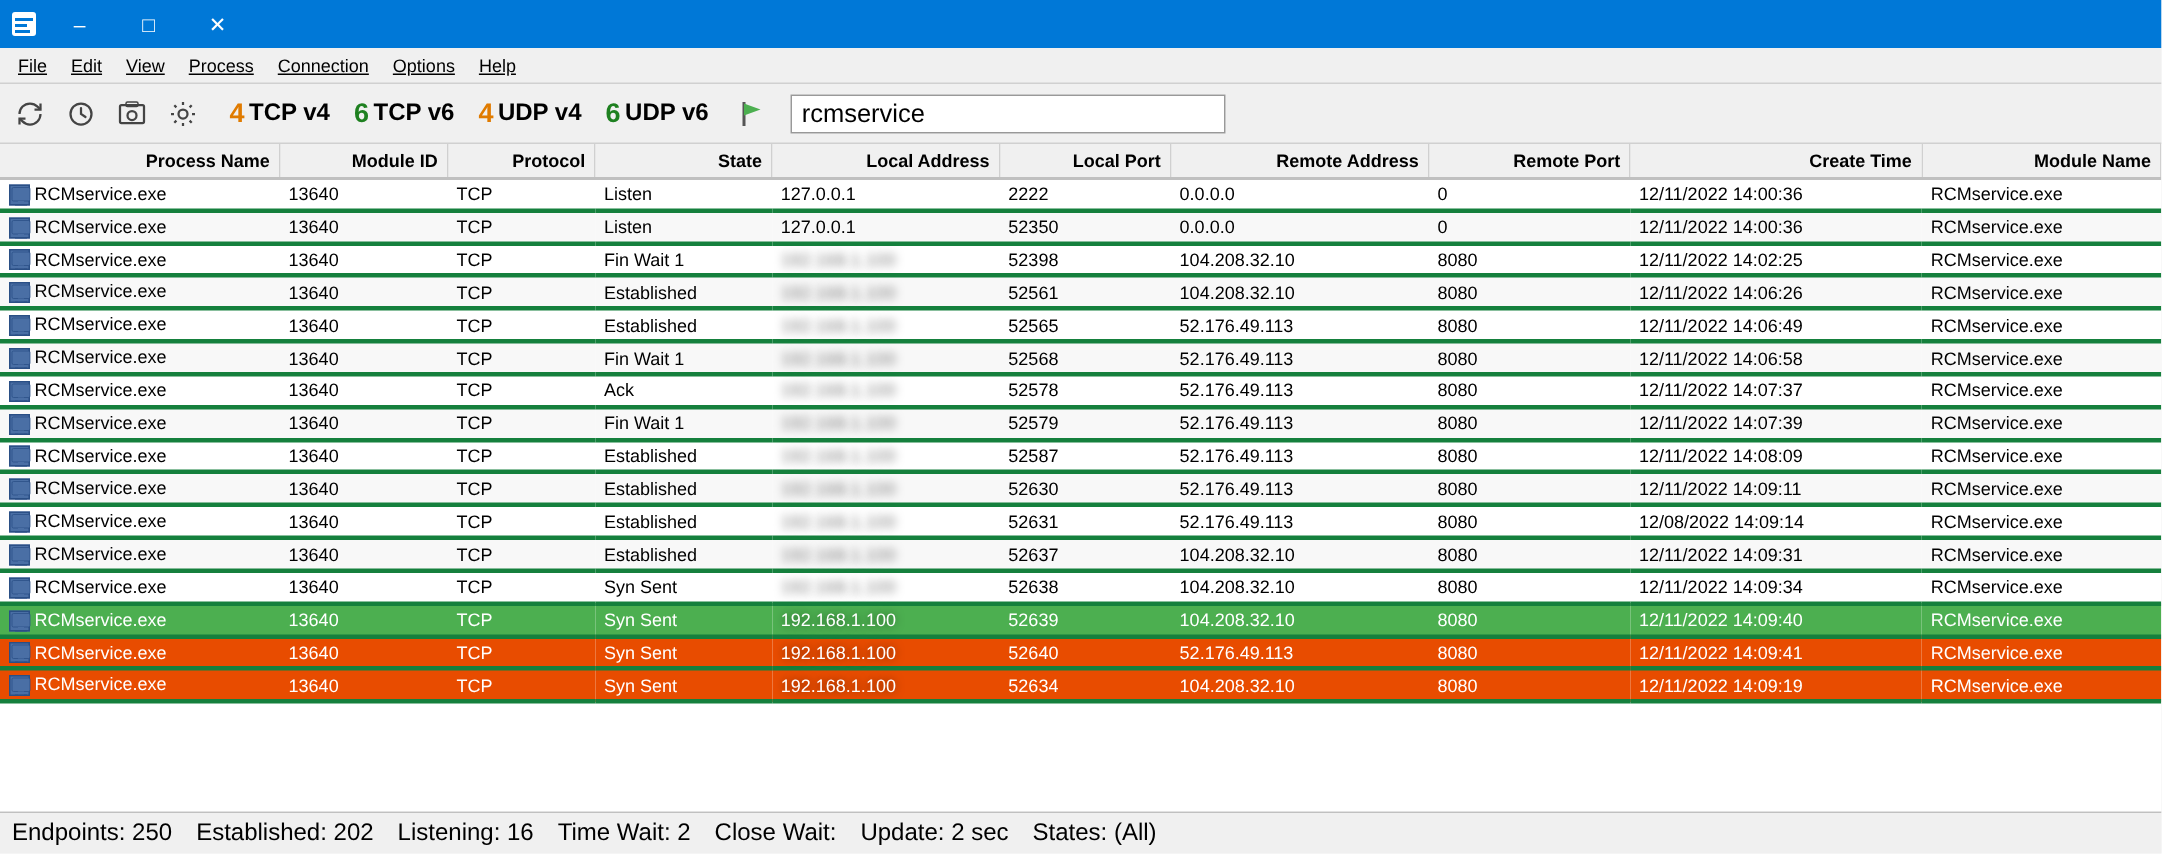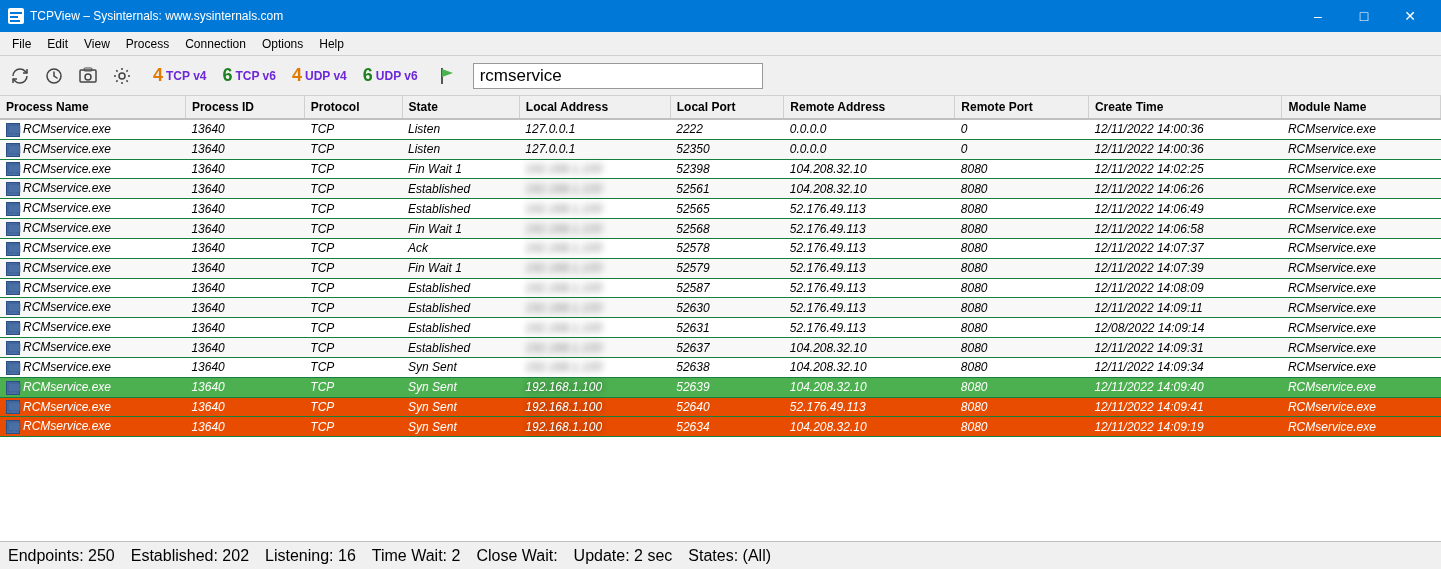--- a/index.html
+++ b/index.html
@@ -45,20 +45,21 @@
       color: white;
     }
 
     .menu-bar {
       background: #f0f0f0;
       height: 24px;
       display: flex;
       align-items: center;
       padding: 0 4px;
       border-bottom: 1px solid #d0d0d0;
+      text-decoration: underline;
     }
     .menu-item {
       padding: 2px 8px;
       cursor: pointer;
       font-size: 12px;
       color: #000;
     }
 
     .toolbar {
       background: #f0f0f0;
@@ -87,21 +88,21 @@
       align-items: center;
       padding: 0 6px;
       cursor: pointer;
       border: 1px solid transparent;
       border-radius: 2px;
       font-weight: bold;
       gap: 3px;
     }
     .protocol-num-4 { color: #e07b00; font-size: 18px; font-weight: bold; }
     .protocol-num-6 { color: #1e8020; font-size: 18px; font-weight: bold; }
-    .protocol-label { font-size: 12px; color: #6d28d9; }
+    .protocol-label { font-size: 16px; color: #000000; }
 
     .search-box {
       margin-left: 4px;
       height: 26px;
       width: 290px;
       border: 1px solid #999;
       padding: 2px 6px;
       font-size: 17px;
       outline: none;
       background: white;
@@ -127,35 +128,34 @@
       font-size: 12px;
       min-width: 1400px;
     }
 
     thead tr {
       background: #f0f0f0;
       border-bottom: 2px solid #c0c0c0;
     }
 
     thead th {
-      text-align: left;
+      text-align: right;
       padding: 4px 6px;
       font-weight: bold;
       color: #000;
       border-right: 1px solid #d0d0d0;
       white-space: nowrap;
       position: sticky;
       top: 0;
       background: #f0f0f0;
       z-index: 1;
     }
 
     tbody tr {
-      border-bottom: 1px solid #15803d;
-      font-style: italic;
+      border-bottom: 3px solid #15803d;
     }
     tbody tr:nth-child(odd) { background: white; }
     tbody tr:nth-child(even) { background: #f8f8f8; }
 
     tbody td {
       padding: 2px 6px;
       white-space: nowrap;
       color: #000;
     }
 
@@ -198,21 +198,20 @@
 
 <div class="title-bar">
   <span class="title-bar-icon">
     <svg width="16" height="16" viewBox="0 0 16 16">
       <rect width="16" height="16" fill="#ffffff" rx="2"></rect>
       <rect x="2" y="4" width="12" height="2" fill="#0078d7"></rect>
       <rect x="2" y="8" width="8" height="2" fill="#0078d7"></rect>
       <rect x="2" y="12" width="10" height="2" fill="#0078d7"></rect>
     </svg>
   </span>
-  <span class="title-bar-text">TCPView – Sysinternals: www.sysinternals.com</span>
   <div class="title-bar-controls">
     <div class="title-bar-btn">–</div>
     <div class="title-bar-btn">□</div>
     <div class="title-bar-btn close">✕</div>
   </div>
 </div>
 
 <div class="menu-bar">
   <div class="menu-item">File</div>
   <div class="menu-item">Edit</div>
@@ -284,21 +283,21 @@
 
   <input class="search-box" type="text" value="rcmservice" style="">
 </div>
 
 <div class="main-area">
   <div class="table-container">
     <table>
       <thead>
         <tr>
           <th>Process Name</th>
-          <th>Process ID</th>
+          <th>Module ID</th>
           <th>Protocol</th>
           <th>State</th>
           <th>Local Address</th>
           <th>Local Port</th>
           <th>Remote Address</th>
           <th>Remote Port</th>
           <th>Create Time</th>
           <th>Module Name</th>
         </tr>
       </thead>

